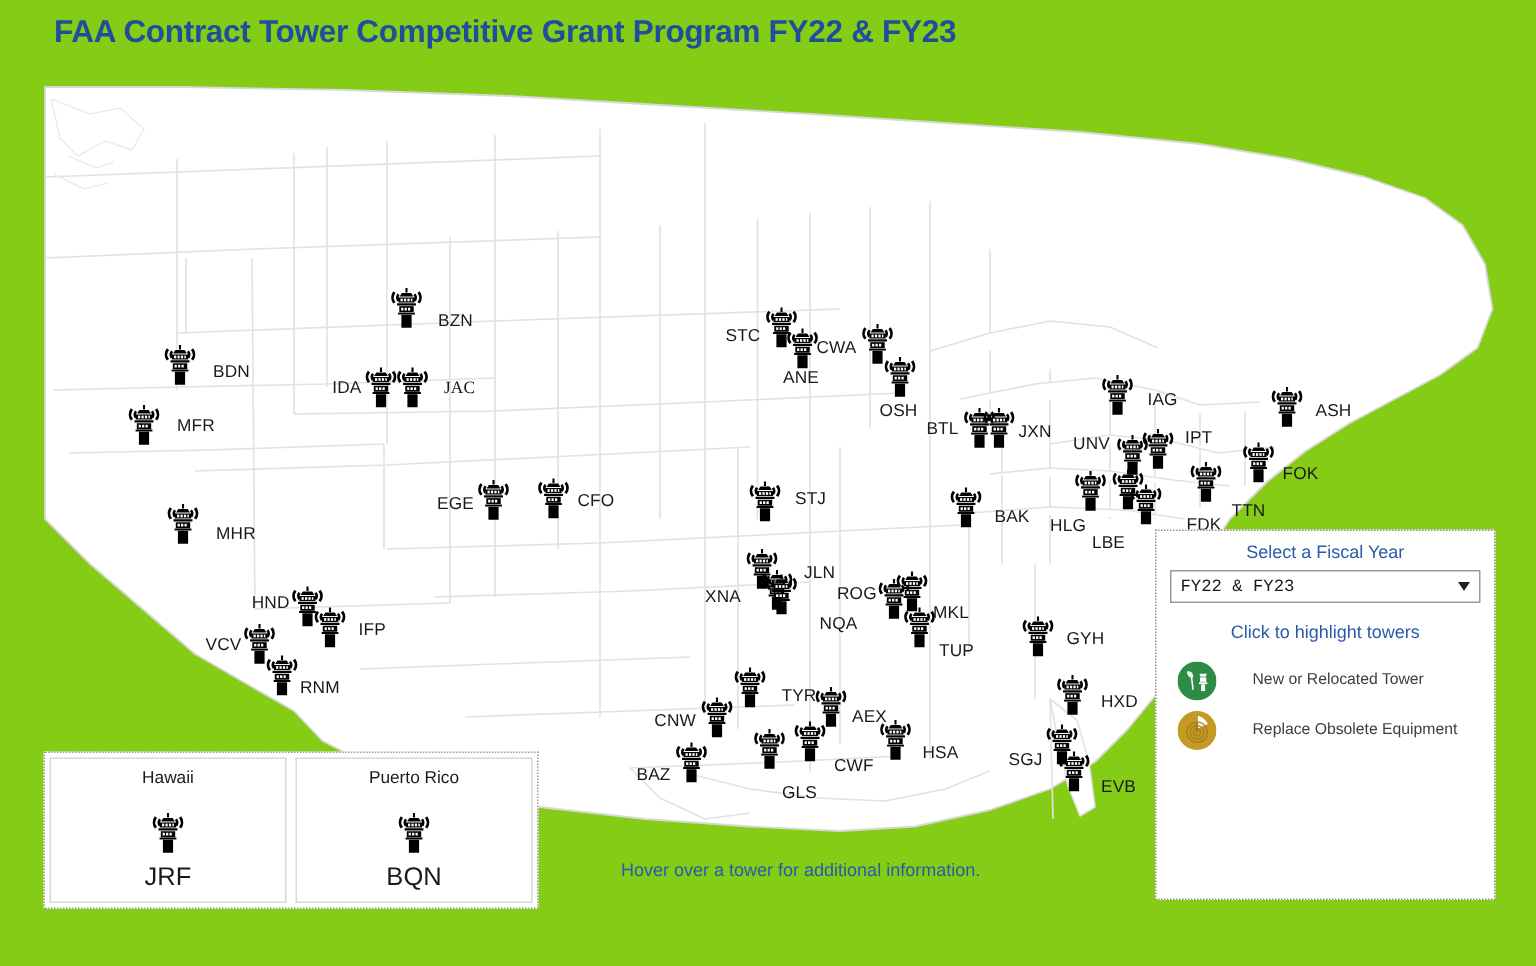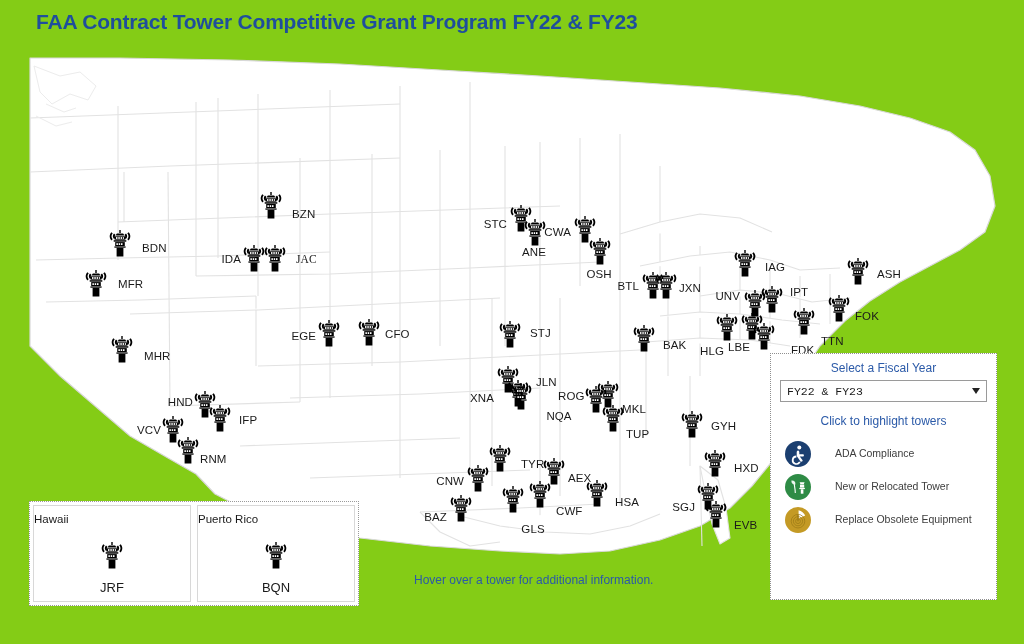--- a/index.html
+++ b/index.html
@@ -65,28 +65,29 @@
   .inset-cell {
     flex: 1 1 50%;
     position: relative;
     border: 1px solid #d8d8d8;
     margin: 3px;
     background: #fff;
   }
   .inset-title {
     position: absolute;
     top: 7px; left: 0; right: 0;
+    text-align: center;
     font-size: 11.5px;
     color: #1a1a1a;
   }
   .inset-code {
     position: absolute;
     bottom: 6px; left: 0; right: 0;
     text-align: center;
-    font-size: 13px;
+    font-size: 17px;
     color: #1a1a1a;
   }
   .inset-tower {
     position: absolute;
     left: 50%; top: 52%;
     width: 34px; height: 34px;
     transform: translate(-50%, -50%);
     cursor: pointer;
   }
   .inset-tower svg { width: 34px; height: 34px; display: block; }
@@ -1190,21 +1191,21 @@
       <rect x="13.4" y="17.2" width="1.5" height="1.8" fill="#fff"></rect>
       <rect x="15.7" y="17.2" width="1.5" height="1.8" fill="#fff"></rect>
       <rect x="18.0" y="17.2" width="1.5" height="1.8" fill="#fff"></rect>
 
       <path d="M11.4 20.4h11.2v1.3H11.4z"></path>
 
       <path d="M13.6 21.9h6.8v8.6h-6.8z"></path>
     </g>
   </svg>
         </div>
-        <div class="twr-label" style="left: 739px; top: 301px; transform: translate(-50%, -50%);">LBE</div>
+        <div class="twr-label" style="left: 739px; top: 316px; transform: translate(-50%, -50%);">LBE</div>
         <div class="tower" style="left: 764px; top: 290px;">
           <svg viewBox="0 0 34 34" xmlns="http://www.w3.org/2000/svg">
     <g fill="#000">
 
       <path d="M8.2 6.2a6.6 6.6 0 0 0 0 8.2l1.5-1.1a4.8 4.8 0 0 1 0-6z"></path>
       <path d="M11.0 7.6a4.1 4.1 0 0 0 0 5.4l1.4-1.1a2.5 2.5 0 0 1 0-3.2z"></path>
 
       <path d="M25.8 6.2a6.6 6.6 0 0 1 0 8.2l-1.5-1.1a4.8 4.8 0 0 0 0-6z"></path>
       <path d="M23.0 7.6a4.1 4.1 0 0 1 0 5.4l-1.4-1.1a2.5 2.5 0 0 0 0-3.2z"></path>
 
@@ -1892,31 +1893,20 @@
     <div id="hover-hint">Hover over a tower for additional information.</div>
 
     <div id="legend">
       <div id="legend-title">Select a Fiscal Year</div>
       <div id="fy-select">
         <span id="fy-select-value">FY22 &amp; FY23</span>
         <span id="fy-caret"></span>
       </div>
       <div id="legend-sub">Click to highlight towers</div>
       <div id="legend-rows">
-          <div class="leg-row">
-            <span class="leg-ico">
-              <svg viewBox="0 0 26 26">
-                <circle cx="13" cy="13" r="13" fill="#1b3f70"></circle>
-        <circle cx="14.3" cy="6.6" r="2.0" fill="#fff"></circle>
-        <path d="M12.6 9.4c1.0 0 1.7.7 1.7 1.7v2.2h3.5c.7 0 1.1.5 1.1 1.1s-.5 1.0-1.1 1.0h-3.0l2.6 3.6c.4.6.2 1.3-.4 1.6-.6.3-1.2.1-1.6-.4l-3.2-4.5c-.3-.4-.5-.8-.5-1.4v-3.2c0-1.0.8-1.7 1.8-1.7z" fill="#fff"></path>
-        <path d="M11.4 14.6a4.6 4.6 0 1 0 4.3 6.2l-1.9-.1a2.8 2.8 0 1 1-2.4-4.2z" fill="#fff"></path>
-      </svg>
-            </span>
-            <span class="leg-txt">ADA Compliance</span>
-          </div>
           <div class="leg-row">
             <span class="leg-ico">
               <svg viewBox="0 0 26 26">
                 <circle cx="13" cy="13" r="13" fill="#2e8b45"></circle>
         <path d="M6.4 6.6c2.6-.3 4.3 1.2 4.0 4.0-2.3.3-4.3-1.2-4.0-4.0z" fill="#ffffff" opacity=".92"></path>
         <path d="M9.2 10.0c.4 2.6 1.0 5.4 1.1 8.9" fill="none" stroke="#fff" stroke-width="1.1"></path>
         <path d="M14.6 8.2h5.0l-.9 2.0h-3.2z" fill="#fff"></path>
         <rect x="15.0" y="10.6" width="4.2" height="3.0" fill="#fff"></rect>
         <rect x="14.3" y="13.9" width="5.6" height="1.2" fill="#fff"></rect>
         <rect x="15.8" y="15.3" width="2.6" height="4.4" fill="#fff"></rect>

